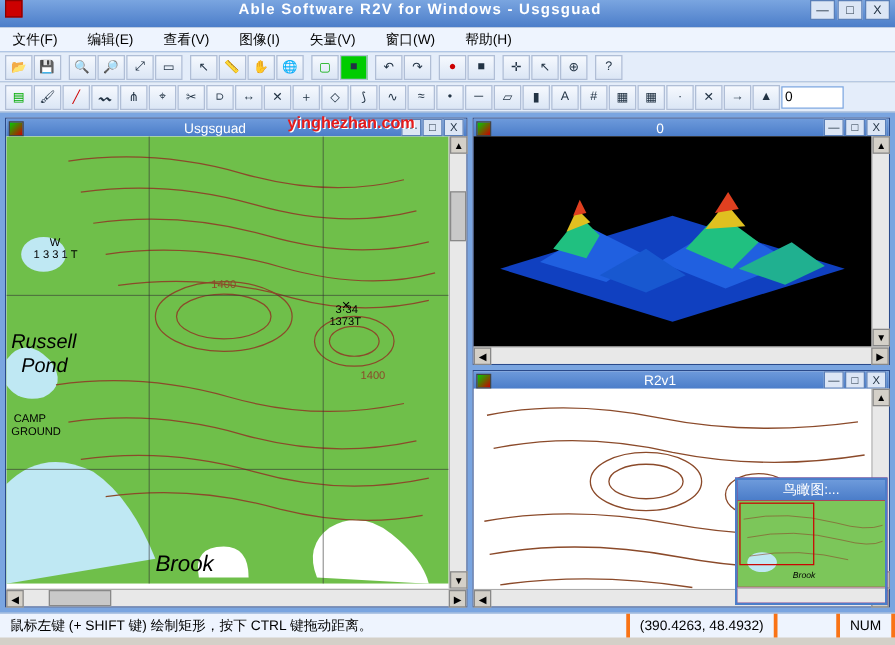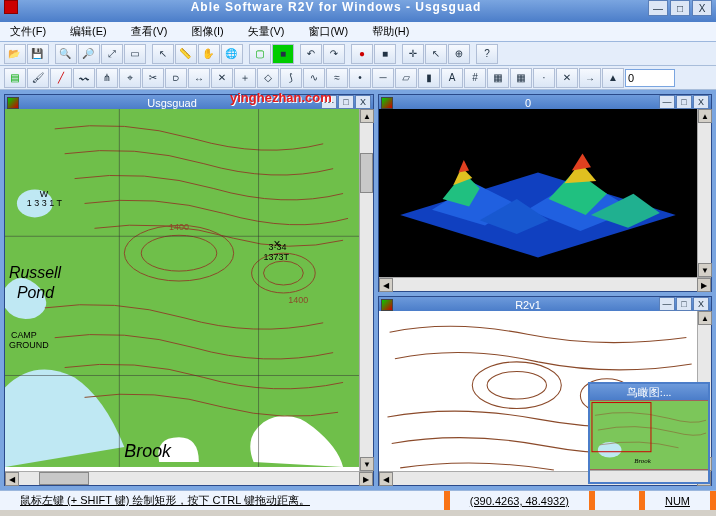--- a/index.html
+++ b/index.html
@@ -27,26 +27,26 @@
 .cwinbtn { width:16px; height:14px; background:#dce6f5; border:1px solid #5a7fb8; display:flex; align-items:center; justify-content:center; font-size:9px; color:#234; cursor:pointer; }
 .childbody { flex:1; position:relative; overflow:hidden; }
 .mapcanvas { position:absolute; inset:0; }
 .scrollh { height:14px; background:#e8e8e8; border-top:1px solid #aaa; display:flex; }
 .scrollh .arrow, .scrollv .arrow { width:14px; height:14px; background:#d4d0c8; border:1px solid #888; display:flex; align-items:center; justify-content:center; font-size:8px; cursor:pointer; }
 .scrollh .track { flex:1; position:relative; }
 .thumb { position:absolute; background:#c8c8c8; border:1px solid #888; }
 .scrollv { width:14px; background:#e8e8e8; border-left:1px solid #aaa; display:flex; flex-direction:column; }
 .scrollv .track { flex:1; position:relative; }
 .bodyrow { display:flex; flex:1; }
-.birdseye { position:absolute; right:2px; bottom:2px; width:122px; border:2px solid #4b7dc9; background:#be185d; z-index:20;font-family:Liberation Serif, serif; }
+.birdseye { position:absolute; right:2px; bottom:2px; width:122px; border:2px solid #4b7dc9; background:#be185d; z-index:20; }
 .birdtitle { height:16px; background:linear-gradient(#6d9adb,#4b7dc9); color:#fff; font-size:11px; text-align:center; line-height:16px; }
 .birdbody { height:70px; position:relative; }
 .birdscroll { height:12px; background:#e8e8e8; border-top:1px solid #aaa; }
 .statusbar { height:20px; background:#eef4fe; border-top:1px solid #9cb7dd; display:flex; align-items:center; }
-.statuscell { padding:0 20px; border-right:6px solid #f97316; height:100%; display:flex; align-items:center;text-decoration:underline; }
+.statuscell { padding:0 8px; border-right:3px solid #f97316; height:100%; display:flex; align-items:center; }
 .statuscell:first-child { flex:1; }
 svg { display:block; }
 </style>
 </head>
 <body>
 
 <div class="titlebar">
   <div class="icon"></div>
   <div class="title">Able Software R2V for Windows - Usgsguad</div>
   <div class="winbtns">

